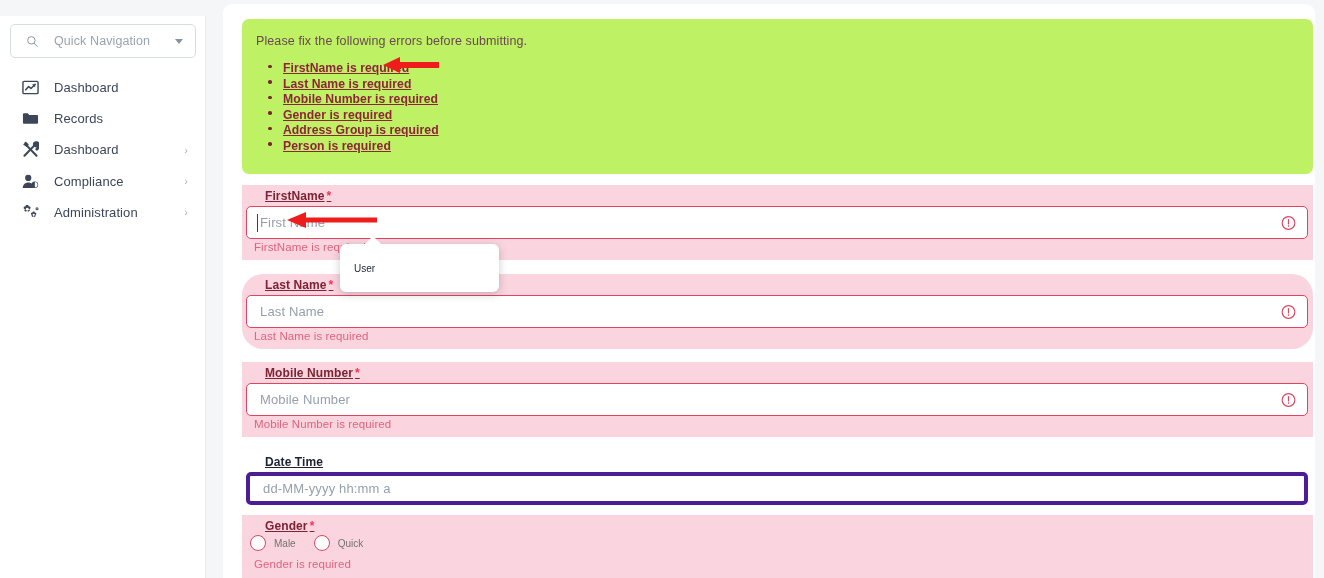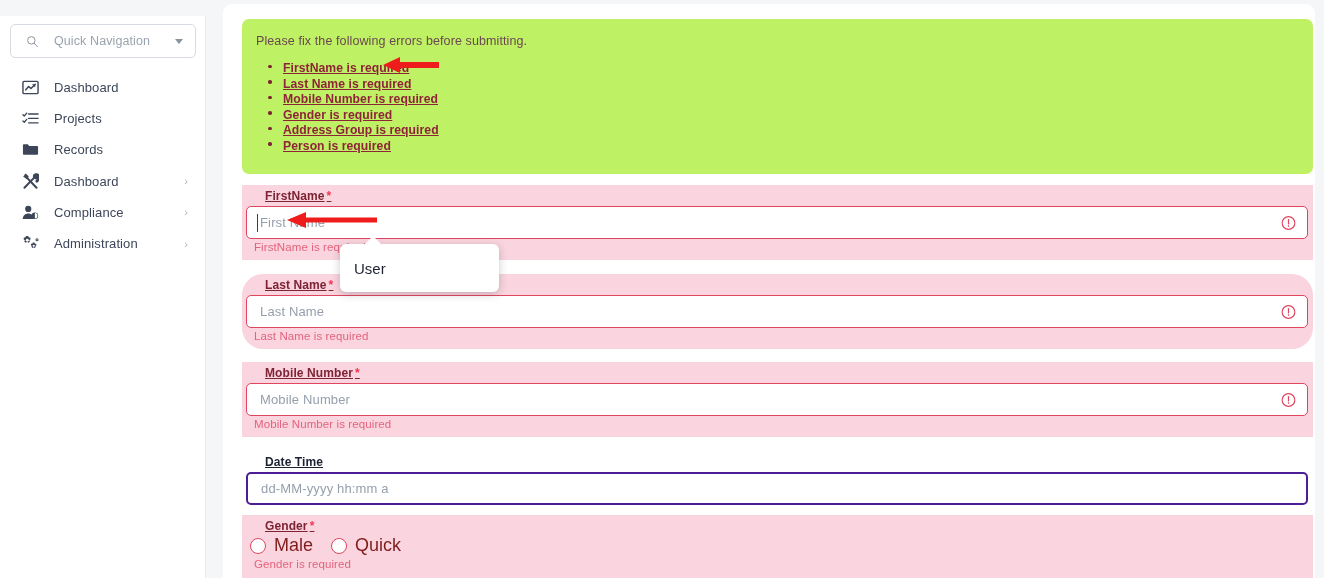--- a/index.html
+++ b/index.html
@@ -106,21 +106,21 @@
   .fg.valid .fg-label { color: #1d2233; }
   .req { color: #f4354f; font-weight: bold; margin-left: 2px; }
 
   .fld {
     position: absolute; left: 4px;
     width: 1062px; height: 33px;
     background: #ffffff; border-radius: 5px;
     display: flex; align-items: center;
   }
   .fld.err { border: 1.4px solid #e0455f; }
-  .fld.ok  { border: 2px solid #4c1d95; }
+  .fld.ok  { border: 4px solid #4c1d95; }
   .fld .ph {
     margin-left: 13px; font-size: 13px; color: #96a0ad; letter-spacing: .15px;
   }
   .fld .caret {
     position:absolute; left: 10px; top: 7px;
     width: 1px; height: 18px; background: #3a3f4a;
   }
   .err-icon {
     position: absolute; right: 11px; top: 50%; transform: translateY(-50%);
     width: 15px; height: 15px;
@@ -130,40 +130,40 @@
     font-size: 11.5px; color: #e2647d; letter-spacing: .1px;
   }
 
   
   .radio-row { position: absolute; left: 8px; display: flex; align-items: center; }
   .radio-wrap { display: flex; align-items: center; margin-right: 18px; }
   .radio {
     width: 16px; height: 16px; border-radius: 50%;
     border: 1.6px solid #e0455f; background: #ffffff;
   }
-  .radio-label { margin-left: 8px; font-size: 18px; color: #7f1d1d; }
+  .radio-label { margin-left: 8px; font-size: 10px; color: #737373; }
 
   
   .tooltip {
     position: absolute; left: 340px; top: 244px;
     width: 159px; height: 48px;
     background: #ffffff; border-radius: 6px;
     box-shadow: 0 2px 9px rgba(40,45,60,.25);
     z-index: 40;
   }
   .tooltip-arrow {
     position: absolute; left: 24px; top: -8px;
     width: 0; height: 0;
     border-left: 9px solid transparent;
     border-right: 9px solid transparent;
     border-bottom: 9px solid #ffffff;
   }
   .tooltip-text {
     position: absolute; left: 14px; top: 50%; transform: translateY(-50%);
-    font-size: 15px; color: #1d2233;
+    font-size: 10px; color: #1d2233;
   }
 
   
   .ann { position: absolute; z-index: 60; }
   .ann svg { display:block; }
 </style>
 </head>
 <body>
 
 <div id="app">
@@ -187,32 +187,20 @@
         <span class="navicon">
           <svg width="17" height="17" viewBox="0 0 18 18">
             <rect x="1" y="2.5" width="16" height="13" rx="1.2" fill="none" stroke="#3d4659" stroke-width="1.5"></rect>
             <polyline points="4,11.5 7,8 9.5,10 14,5.5" fill="none" stroke="#3d4659" stroke-width="1.6" stroke-linecap="round" stroke-linejoin="round"></polyline>
             <polygon points="14,5.5 10.6,5.6 13.9,8.9" fill="#3d4659"></polygon>
           </svg>
         </span>
         <span class="navlabel">Dashboard</span>
       </div>
 
-      <div class="navitem">
-        <span class="navicon">
-          <svg width="17" height="17" viewBox="0 0 18 18">
-            <polyline points="1,5 2.4,6.4 5,3.3" fill="none" stroke="#3d4659" stroke-width="1.4" stroke-linecap="round" stroke-linejoin="round"></polyline>
-            <polyline points="1,11.6 2.4,13 5,9.9" fill="none" stroke="#3d4659" stroke-width="1.4" stroke-linecap="round" stroke-linejoin="round"></polyline>
-            <line x1="7" y1="4.2" x2="17" y2="4.2" stroke="#3d4659" stroke-width="1.5" stroke-linecap="round"></line>
-            <line x1="7" y1="8.9" x2="17" y2="8.9" stroke="#3d4659" stroke-width="1.5" stroke-linecap="round"></line>
-            <line x1="7" y1="13.6" x2="17" y2="13.6" stroke="#3d4659" stroke-width="1.5" stroke-linecap="round"></line>
-          </svg>
-        </span>
-        <span class="navlabel">Projects</span>
-      </div>
 
 
       <div class="navitem">
         <span class="navicon">
           <svg width="17" height="17" viewBox="0 0 18 18">
             <path d="M1 4.4a1 1 0 0 1 1-1h4.1l1.6 1.9H16a1 1 0 0 1 1 1v7.2a1 1 0 0 1-1 1H2a1 1 0 0 1-1-1z" fill="#3d4659"></path>
           </svg>
         </span>
         <span class="navlabel">Records</span>
       </div>

